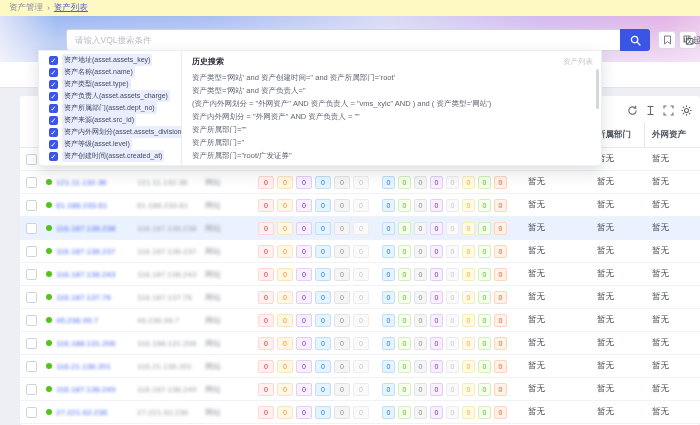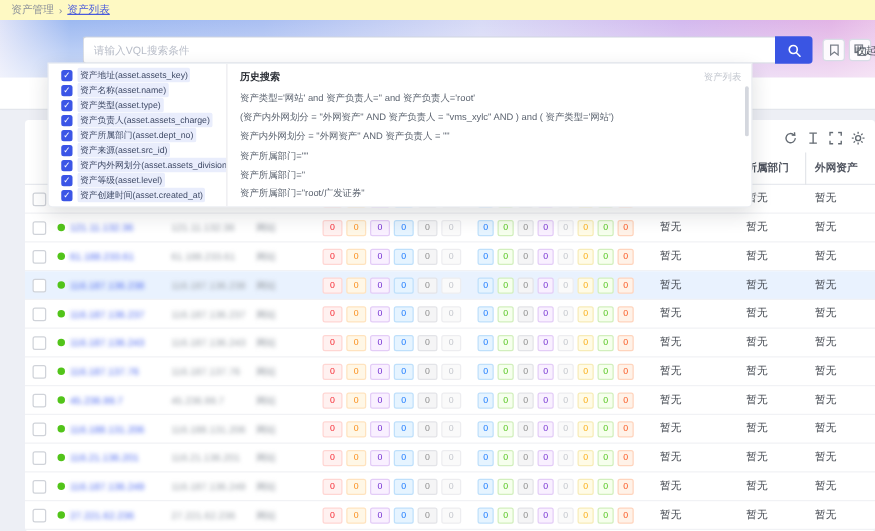--- a/index.html
+++ b/index.html
@@ -738,22 +738,23 @@
     <span class="fi-label">资产创建时间(asset.created_at)</span>
   </li>
 </ul>
     </div>
     <div class="history">
       <div class="h-head">
         <span class="h-title">历史搜索</span>
         <span class="h-clear">资产列表</span>
       </div>
       <ul id="history-list">
-  <li class="hi">资产类型='网站' and 资产负责人='' and 资产负责人='root'</li>
-
+  <li class="hi">资产类型='网站' and 资产创建时间='' and 资产所属部门='root'</li>
+
+  <li class="hi">资产类型='网站' and 资产负责人=''</li>
 
 
   <li class="hi">(资产内外网划分 = "外网资产" AND 资产负责人 = "vms_xylc" AND ) and ( 资产类型='网站')</li>
 
   <li class="hi">资产内外网划分 = "外网资产" AND 资产负责人 = ""</li>
 
   <li class="hi">资产所属部门=""</li>
 
   <li class="hi">资产所属部门="</li>
 

